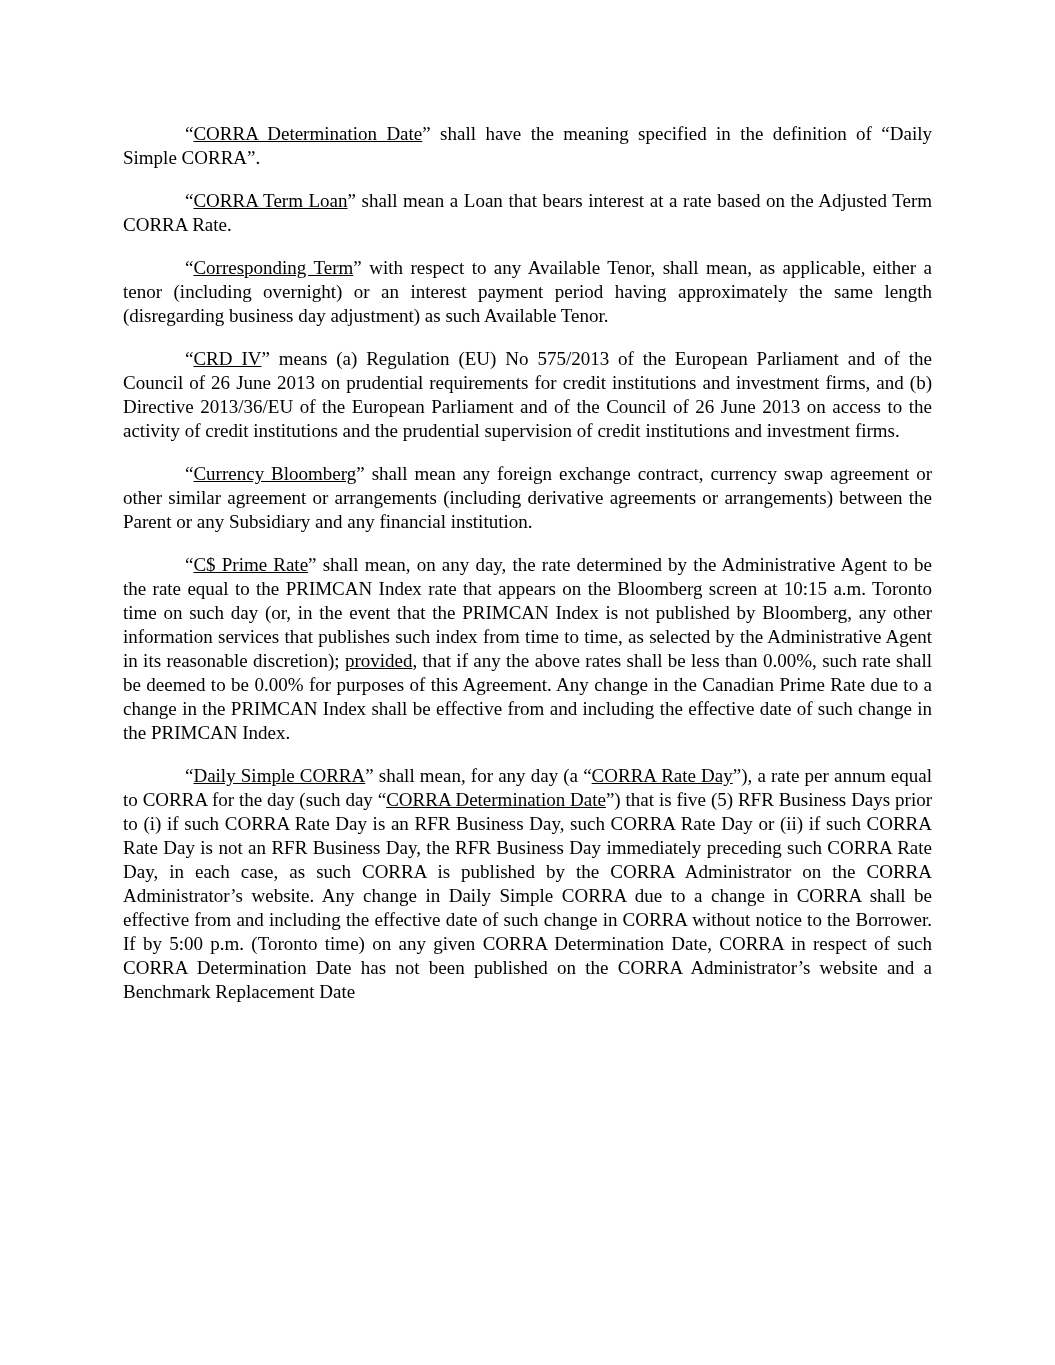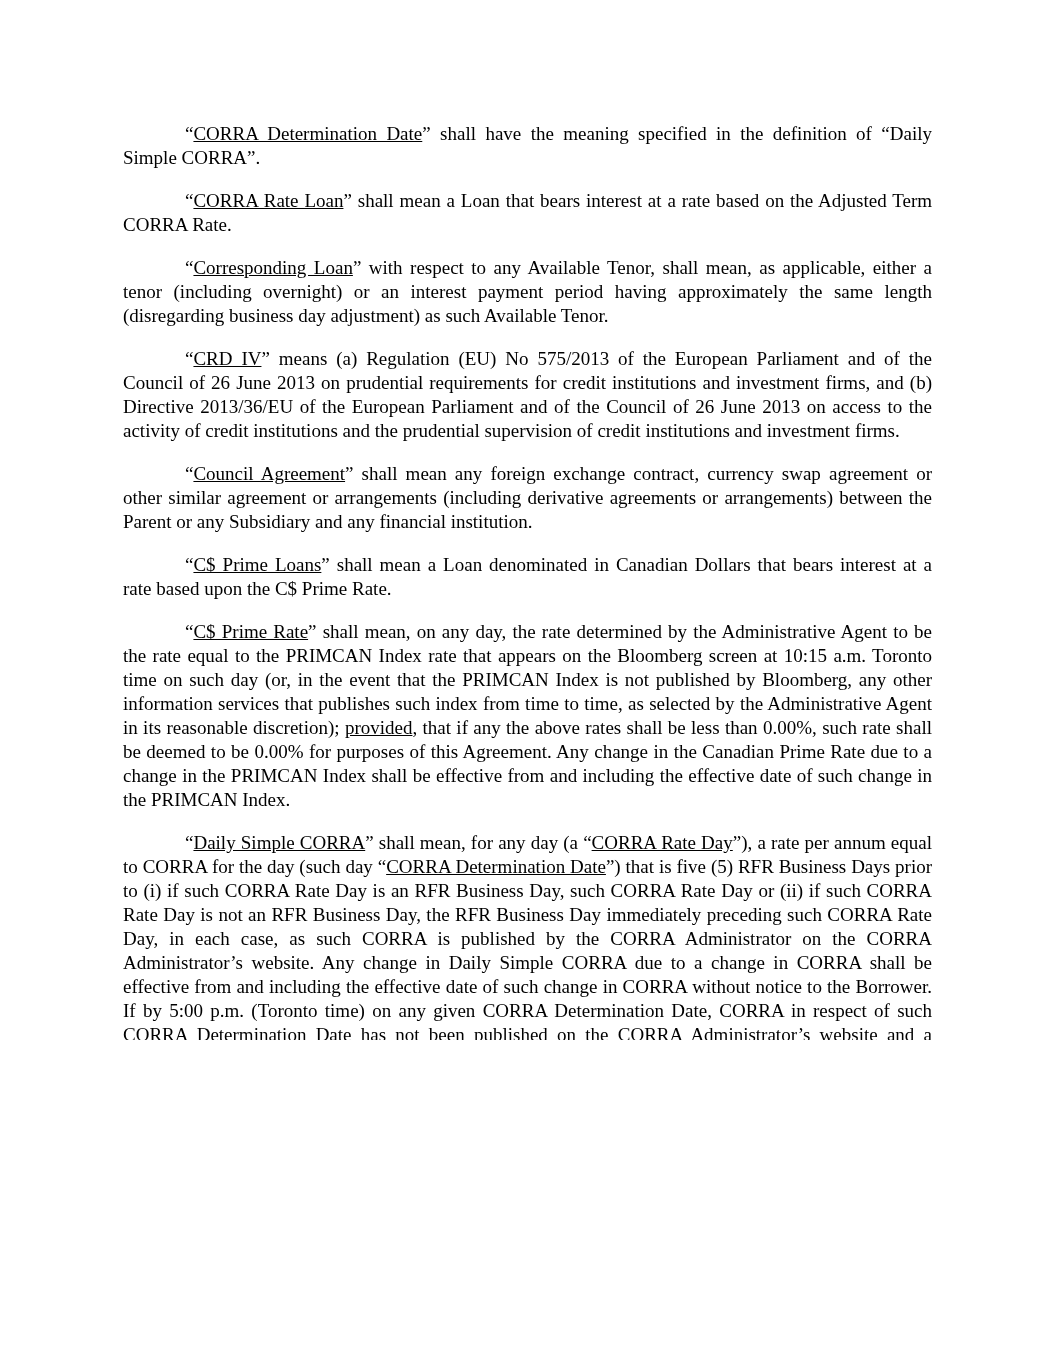--- a/index.html
+++ b/index.html
@@ -40,22 +40,21 @@
     font-size: 19px;
     line-height: 24px;
   }
 </style>
 </head>
 <body>
 
 <div class="page">
   <div class="doc-body" id="doc-body">
       <p class="para"><span>“</span><span class="defined-term">CORRA Determination Date</span><span>” shall have the meaning specified in the definition of “Daily Simple CORRA”.</span></p>
-      <p class="para"><span>“</span><span class="defined-term">CORRA Rate Loan</span><span>” shall mean a Loan that bears interest at a rate based on the Adjusted Term CORRA Rate.</span></p>
-      <p class="para"><span>“</span><span class="defined-term">Corresponding Loan</span><span>” with respect to any Available Tenor, shall mean, as applicable, either a tenor (including overnight) or an interest payment period having approximately the same length (disregarding business day adjustment) as such Available Tenor.</span></p>
+      <p class="para"><span>“</span><span class="defined-term">CORRA Term Loan</span><span>” shall mean a Loan that bears interest at a rate based on the Adjusted Term CORRA Rate.</span></p>
+      <p class="para"><span>“</span><span class="defined-term">Corresponding Term</span><span>” with respect to any Available Tenor, shall mean, as applicable, either a tenor (including overnight) or an interest payment period having approximately the same length (disregarding business day adjustment) as such Available Tenor.</span></p>
       <p class="para"><span>“</span><span class="defined-term">CRD IV</span><span>” means (a) Regulation (EU) No 575/2013 of the European Parliament and of the Council of 26 June 2013 on prudential requirements for credit institutions and investment firms, and (b) Directive 2013/36/EU of the European Parliament and of the Council of 26 June 2013 on access to the activity of credit institutions and the prudential supervision of credit institutions and investment firms.</span></p>
-      <p class="para"><span>“</span><span class="defined-term">Council Agreement</span><span>” shall mean any foreign exchange contract, currency swap agreement or other similar agreement or arrangements (including derivative agreements or arrangements) between the Parent or any Subsidiary and any financial institution.</span></p>
-      <p class="para"><span>“</span><span class="defined-term">C$ Prime Loans</span><span>” shall mean a Loan denominated in Canadian Dollars that bears interest at a rate based upon the C$ Prime Rate.</span></p>
+      <p class="para"><span>“</span><span class="defined-term">Currency Bloomberg</span><span>” shall mean any foreign exchange contract, currency swap agreement or other similar agreement or arrangements (including derivative agreements or arrangements) between the Parent or any Subsidiary and any financial institution.</span></p>
       <p class="para"><span>“</span><span class="defined-term">C$ Prime Rate</span><span>” shall mean, on any day, the rate determined by the Administrative Agent to be the rate equal to the PRIMCAN Index rate that appears on the Bloomberg screen at 10:15 a.m. Toronto time on such day (or, in the event that the PRIMCAN Index is not published by Bloomberg, any other information services that publishes such index from time to time, as selected by the Administrative Agent in its reasonable discretion); </span><span class="defined-term">provided</span><span>, that if any the above rates shall be less than 0.00%, such rate shall be deemed to be 0.00% for purposes of this Agreement. Any change in the Canadian Prime Rate due to a change in the PRIMCAN Index shall be effective from and including the effective date of such change in the PRIMCAN Index.</span></p>
       <p class="para"><span>“</span><span class="defined-term">Daily Simple CORRA</span><span>” shall mean, for any day (a “</span><span class="defined-term">CORRA Rate Day</span><span>”), a rate per annum equal to CORRA for the day (such day “</span><span class="defined-term">CORRA Determination Date</span><span>”) that is five (5) RFR Business Days prior to (i) if such CORRA Rate Day is an RFR Business Day, such CORRA Rate Day or (ii) if such CORRA Rate Day is not an RFR Business Day, the RFR Business Day immediately preceding such CORRA Rate Day, in each case, as such CORRA is published by the CORRA Administrator on the CORRA Administrator’s website.  Any change in Daily Simple CORRA due to a change in CORRA shall be effective from and including the effective date of such change in CORRA without notice to the Borrower. If by 5:00 p.m. (Toronto time) on any given CORRA Determination Date, CORRA in respect of such CORRA Determination Date has not been published on the CORRA Administrator’s website and a Benchmark Replacement Date</span></p>
     </div>
   <div class="page-number">17</div>
 </div>
 
 </body></html>

